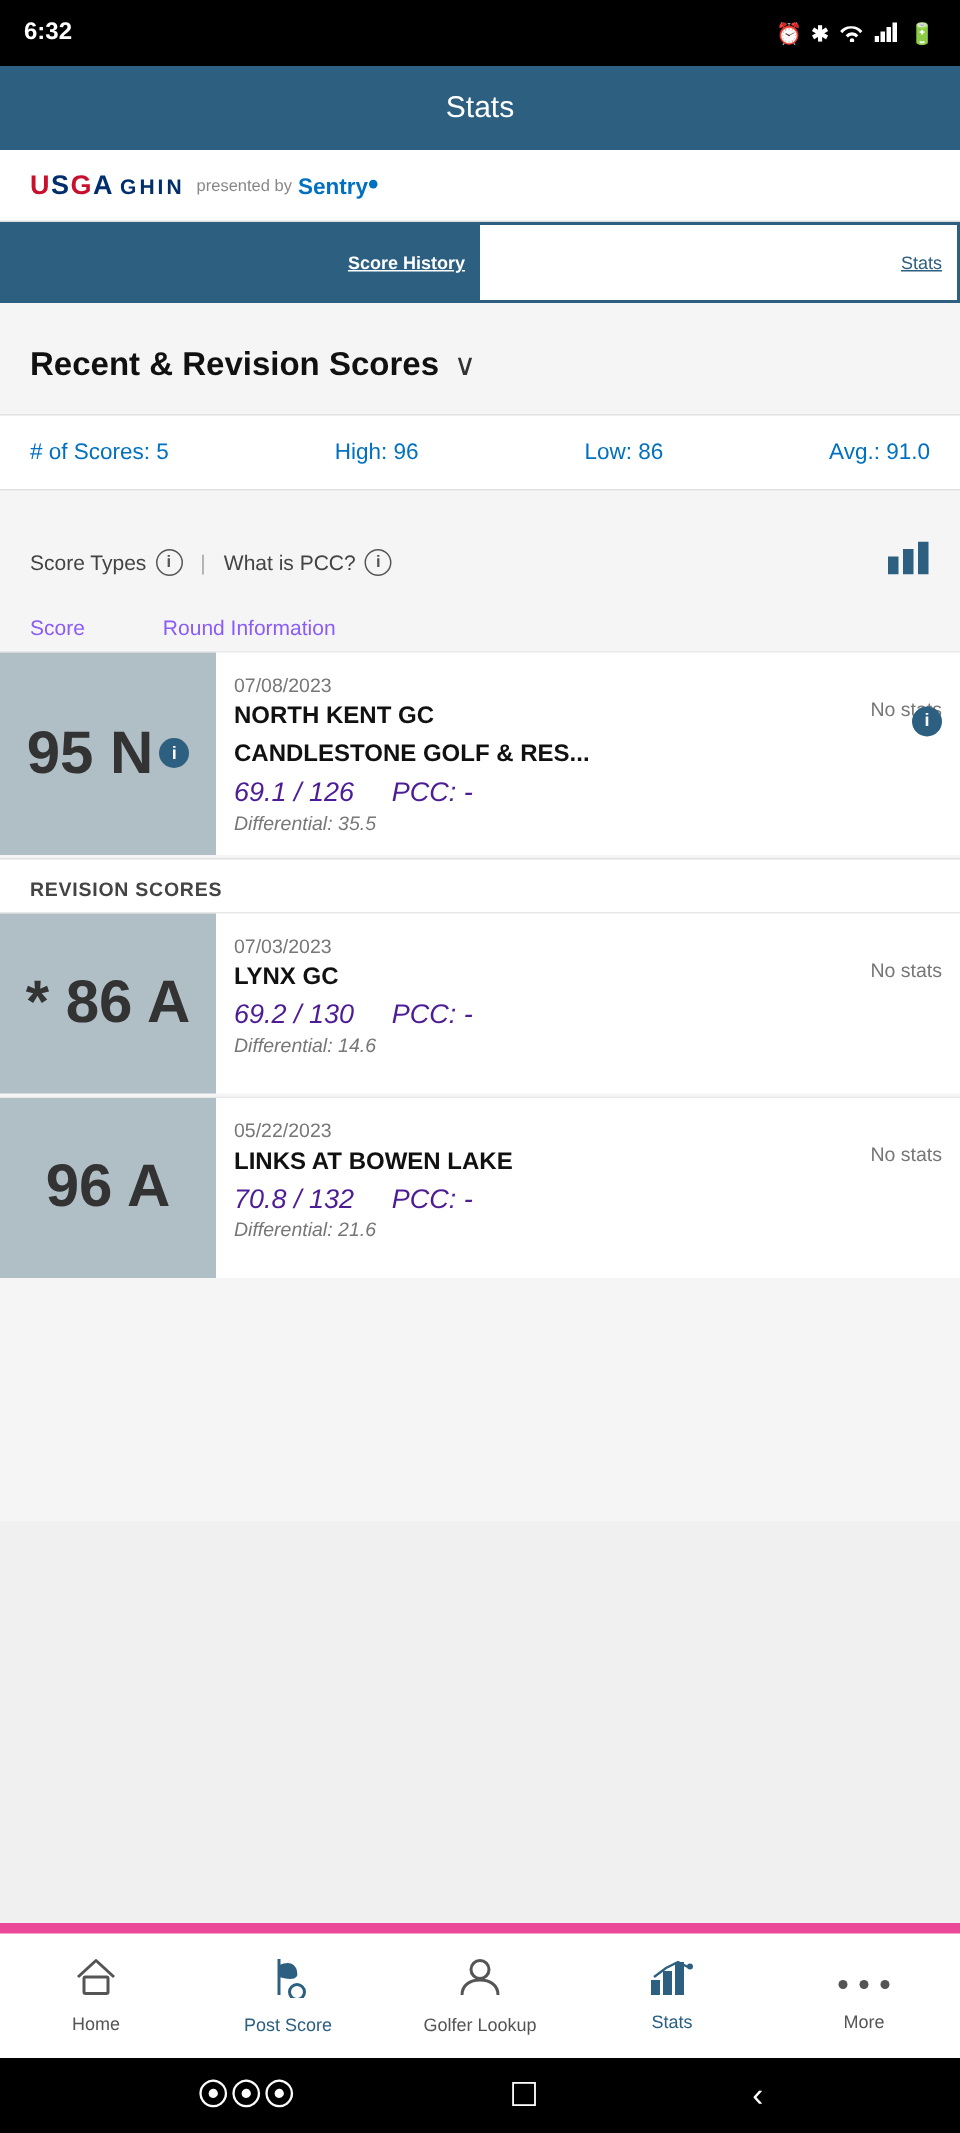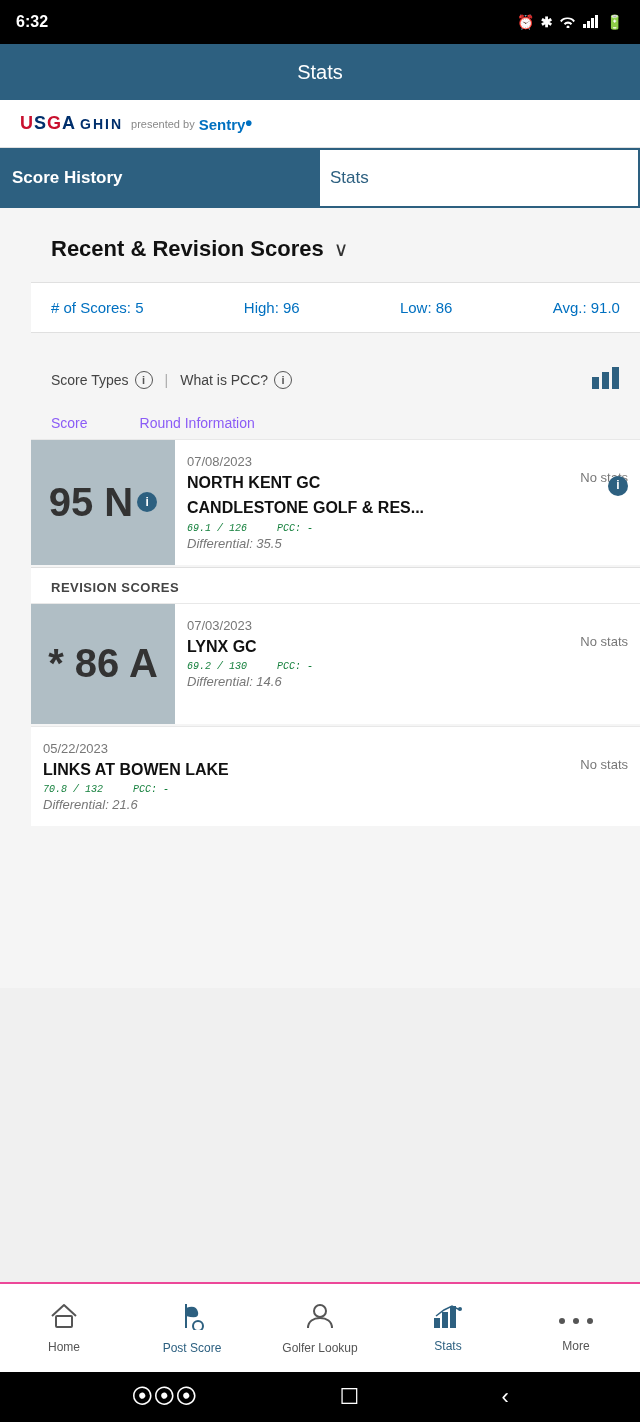--- a/index.html
+++ b/index.html
@@ -86,23 +86,24 @@
     
     .tabs {
       display: flex;
       background: #fff;
       border: 2px solid #2d6080;
       margin: 0;
     }
     .tab {
       flex: 1;
       padding: 18px 10px;
-      text-align: left;
-      font-size: 17px;
+      text-align: right;
+      font-size: 12px;
       cursor: pointer;
+      text-decoration: underline;
     }
     .tab.active {
       background: #2d6080;
       color: #fff;
       font-weight: 600;
     }
     .tab.inactive {
       background: #fff;
       color: #2d6080;
       font-weight: 400;
@@ -237,25 +238,24 @@
       margin-bottom: 4px;
     }
     .round-course {
       font-size: 16px;
       font-weight: 800;
       color: #111;
       line-height: 1.3;
       margin-bottom: 4px;
     }
     .round-rating {
-      font-size: 10px;
-      color: #15803d;
+      font-size: 18px;
+      color: #4c1d95;
       font-style: italic;
       margin-bottom: 2px;
-      font-family: Liberation Mono, monospace;
     }
     .round-differential {
       font-size: 13px;
       color: #777;
       font-style: italic;
     }
     .no-stats-label {
       position: absolute;
       top: 30px;
       right: 12px;
@@ -289,21 +289,21 @@
       border-top: 1px solid #e0e0e0;
     }
 
     
     .bottom-nav {
       position: fixed;
       bottom: 0;
       left: 0;
       width: 640px;
       background: #fff;
-      border-top: 2px solid #ec4899;
+      border-top: 7px solid #ec4899;
       display: flex;
       height: 90px;
       align-items: center;
     }
     .nav-item {
       flex: 1;
       display: flex;
       flex-direction: column;
       align-items: center;
       justify-content: center;
@@ -336,21 +336,20 @@
       padding: 0 60px;
       position: fixed;
       bottom: 0;
       left: 0;
       width: 640px;
     }
 
     
     .scrollable {
       padding-bottom: 160px;
-      padding-left: 31px;
     }
   </style>
 </head>
 <body>
 
 <div class="status-bar">
   <span>6:32</span>
   <div class="status-right">
     <span class="status-icon">⏰</span>
     <span class="status-icon">✱</span>
@@ -468,20 +467,23 @@
       <div class="round-rating">
         <span>69.2 / 130</span>
         &nbsp;&nbsp;&nbsp;
         <span>PCC: -</span>
       </div>
       <div class="round-differential">Differential: 14.6</div>
     </div>
   </div>
 
   <div class="score-card">
+    <div class="score-box">
+      <span class="score-number">96 A</span>
+    </div>
     <div class="round-info">
       <span class="no-stats-label">No stats</span>
       <div class="round-date">05/22/2023</div>
       <div class="round-course">LINKS AT BOWEN LAKE</div>
       <div class="round-rating">
         <span>70.8 / 132</span>
         &nbsp;&nbsp;&nbsp;
         <span>PCC: -</span>
       </div>
       <div class="round-differential">Differential: 21.6</div>

